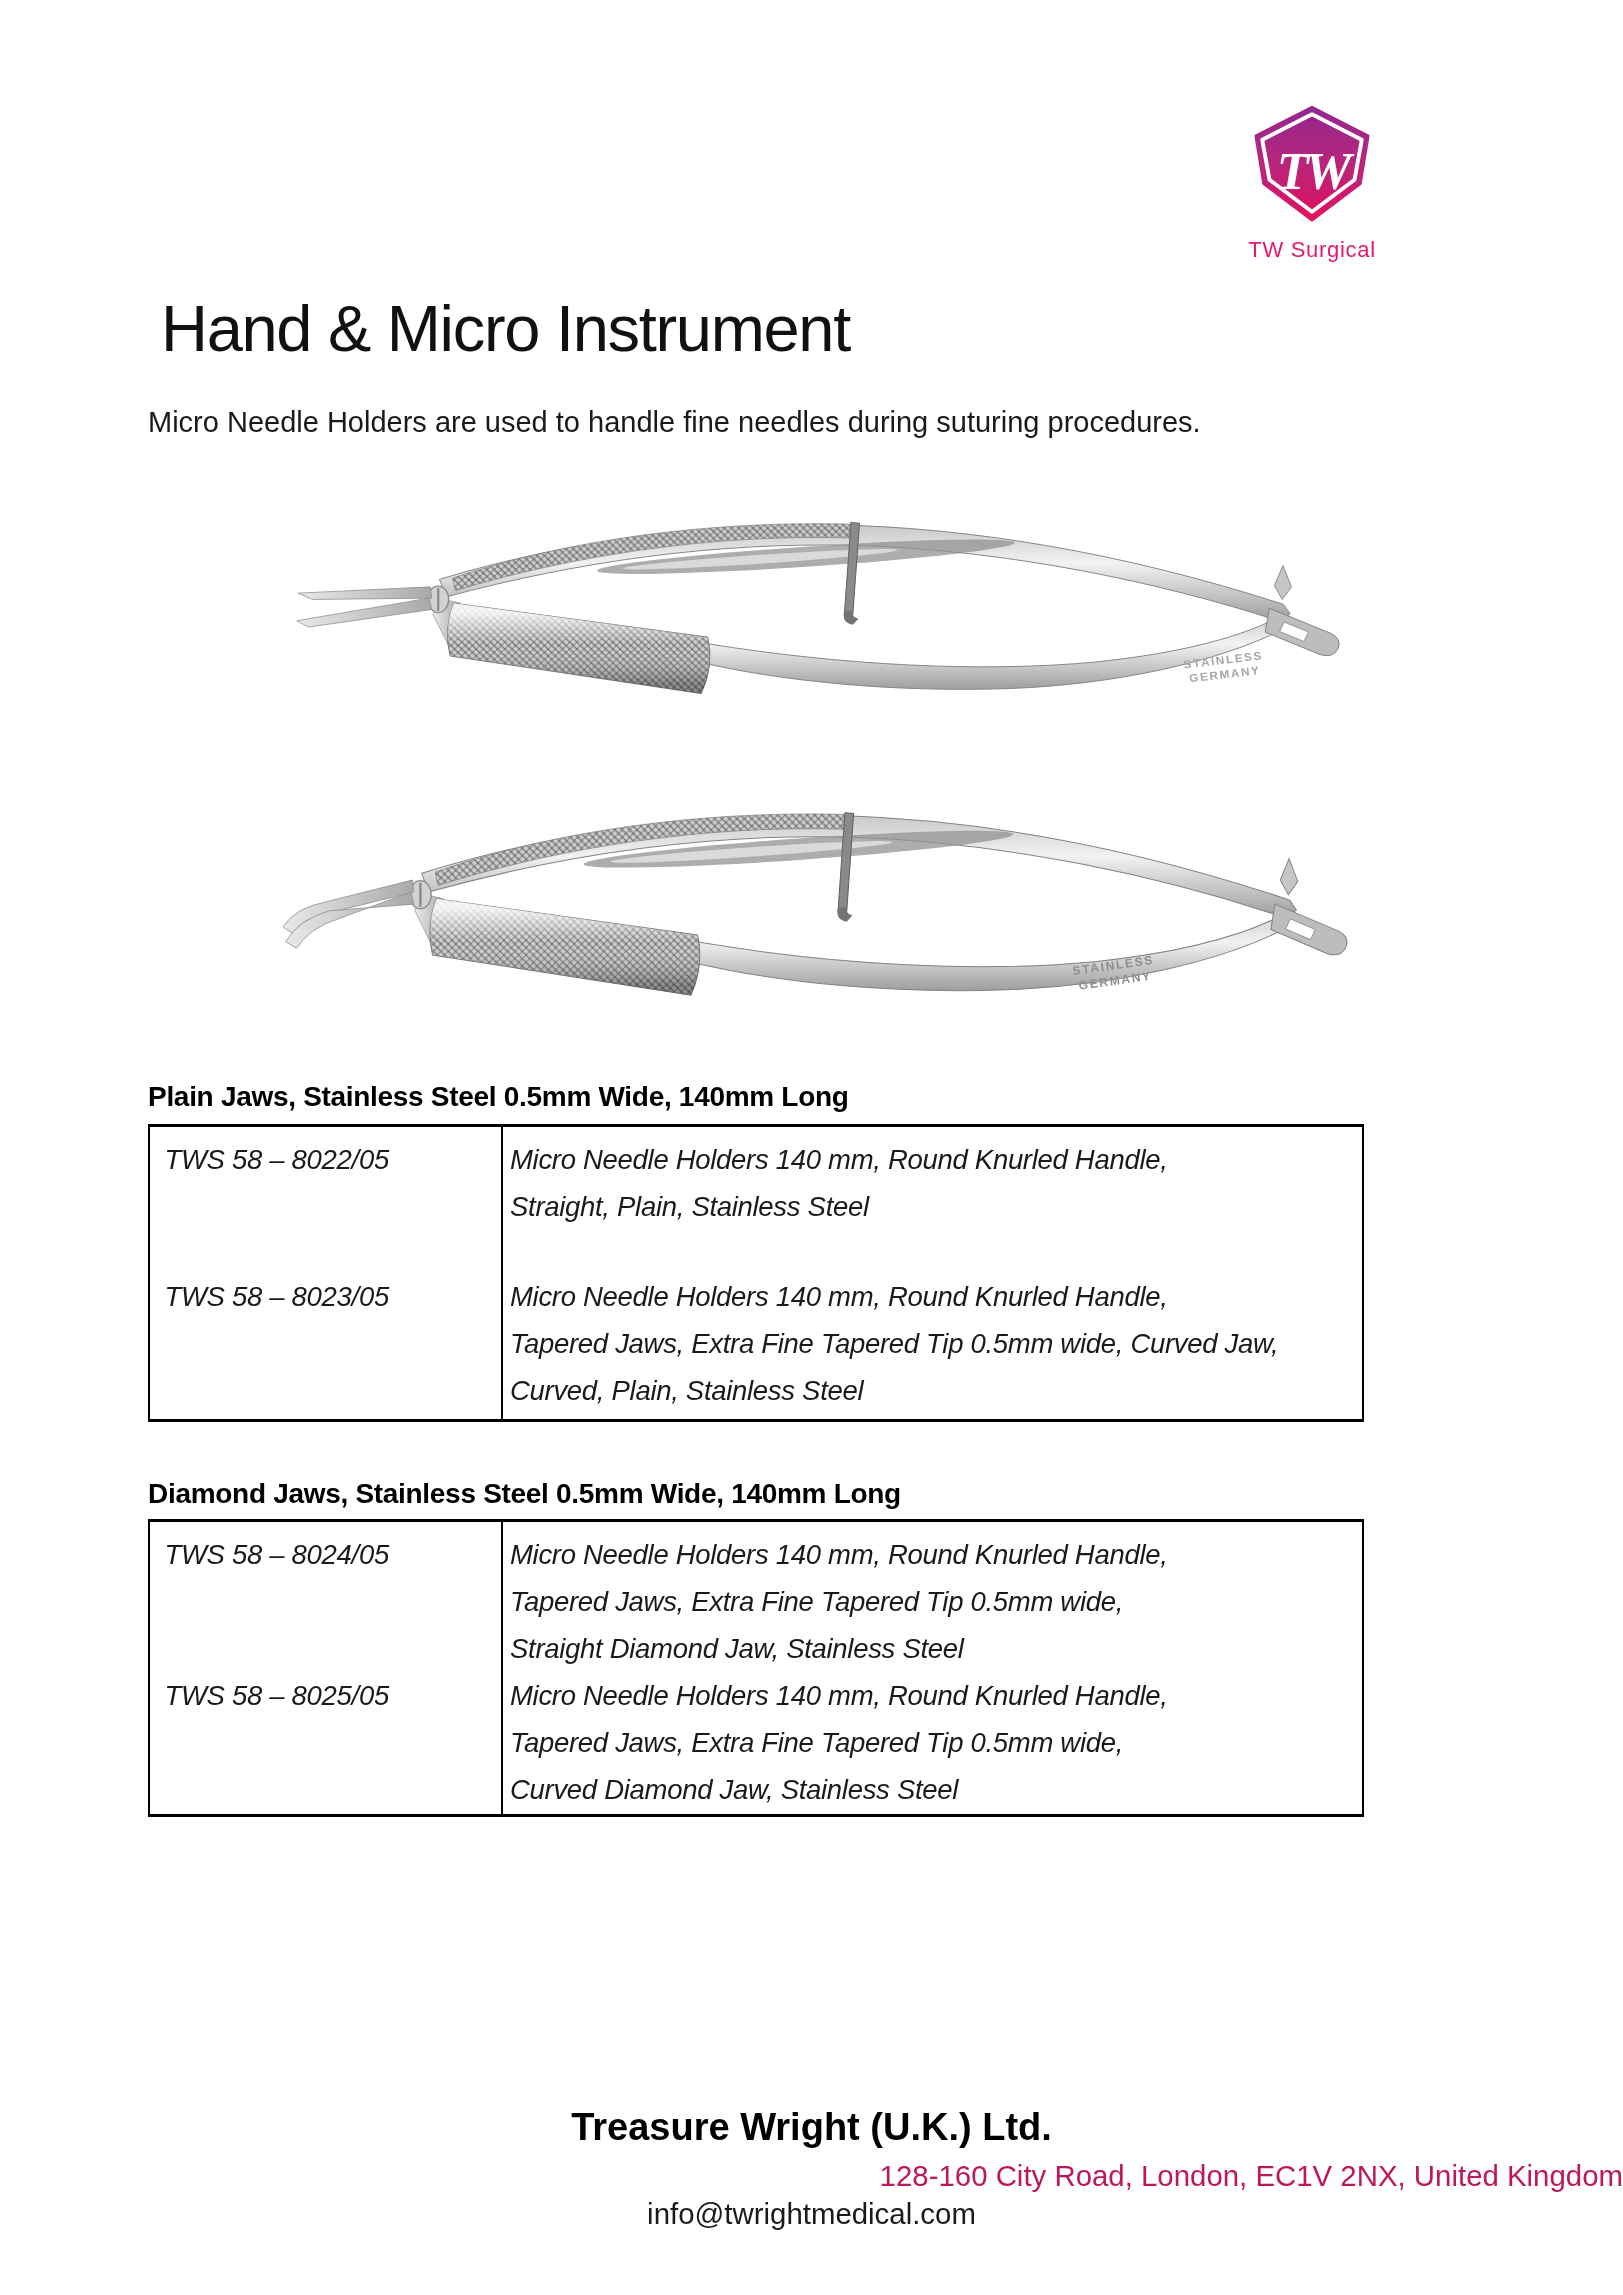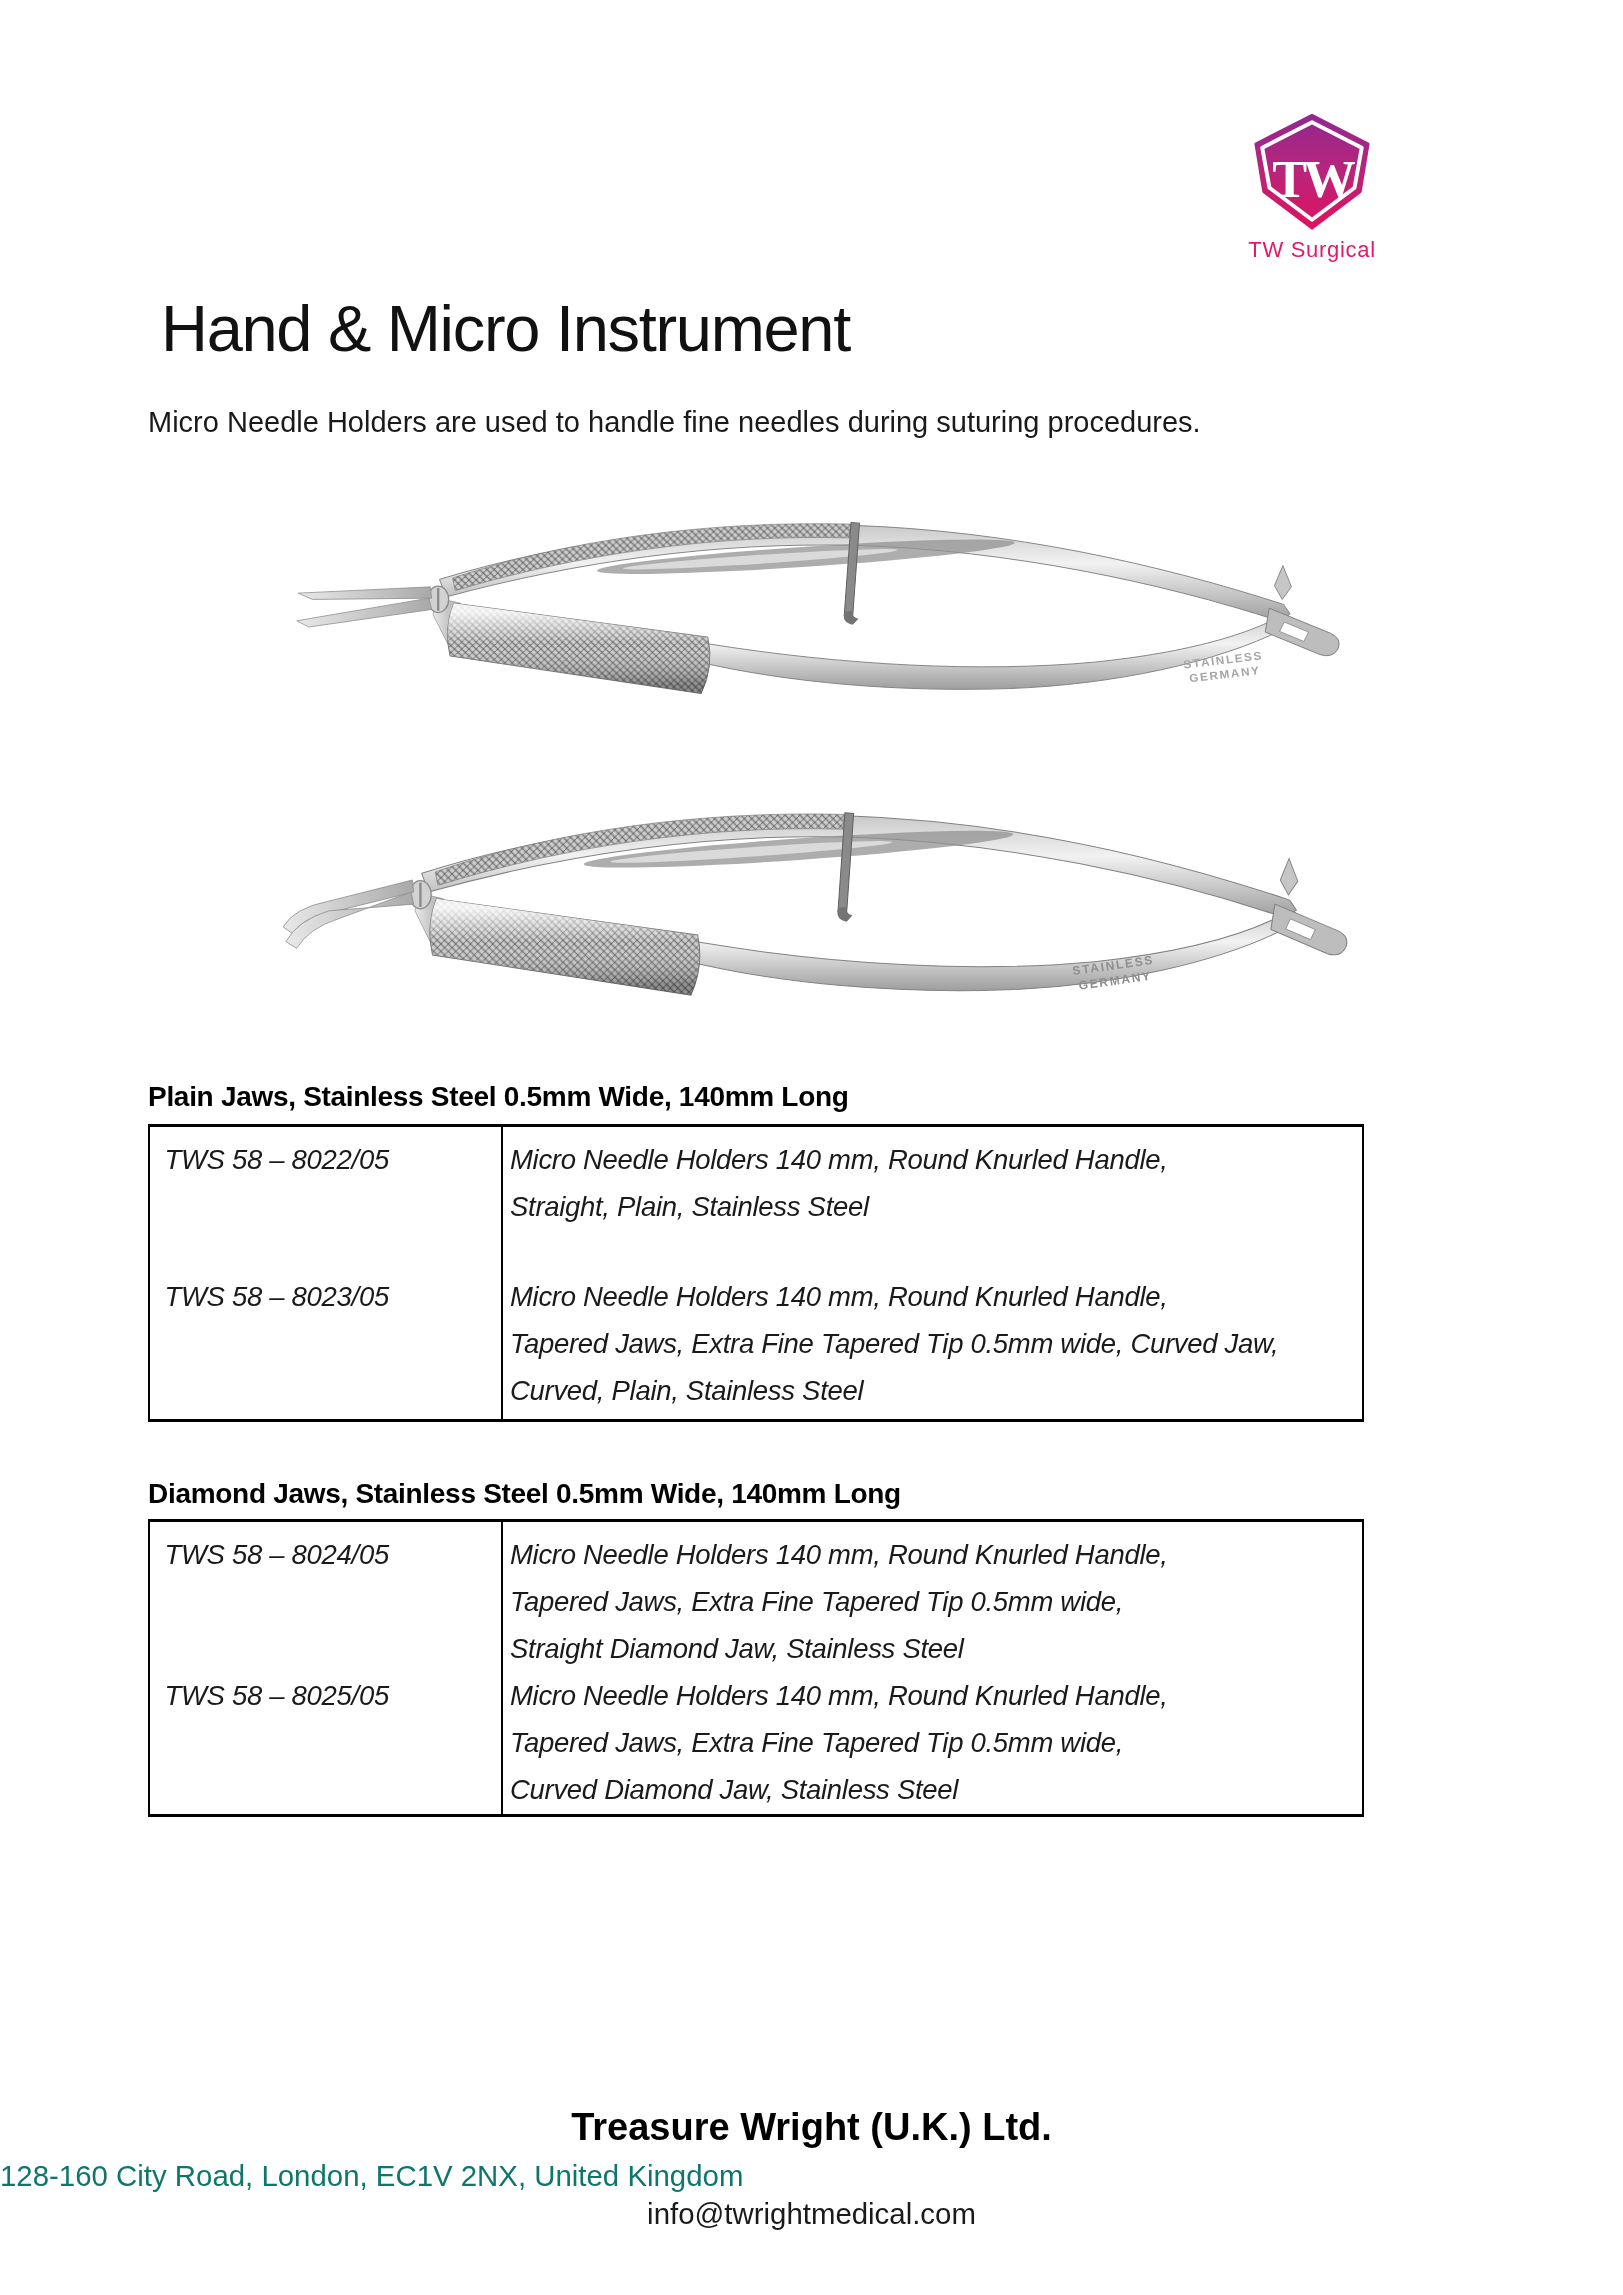--- a/index.html
+++ b/index.html
@@ -18,21 +18,21 @@
   
   .spec-table{
     width:1216px;height:298px;border:2.6px solid #000;border-top-width:3.9px;border-bottom-width:3.3px;
     display:grid;grid-template-columns:353px 1fr;grid-template-rows:1fr 1fr;box-sizing:border-box;background:#fff;font-style:italic;
   }
   .cell{padding-top:9.2px;font-size:27.5px;letter-spacing:-0.3px;line-height:47px;white-space:nowrap;overflow:visible;}
   .cell.code{padding-left:14.4px;border-right:2px solid #000;}
   .cell.desc{padding-left:7px;}
   
   .footer-company{left:0;top:2106px;width:1623px;text-align:center;font-size:38px;font-weight:700;color:#000;}
-  .footer-address{left:0;top:2159px;width:1623px;text-align:left;font-size:29.4px;color:#0f766e;}
+  .footer-address{left:0;top:2159px;width:1623px;text-align:right;font-size:29.4px;color:#be185d;}
   .footer-email{left:0;top:2197px;width:1623px;text-align:center;font-size:29.4px;color:#1a1a1a;}
   .logo-monogram{font-family:"Liberation Serif","DejaVu Serif",serif;font-weight:700;letter-spacing:-6px;}
   .engraving{font-size:18px;font-weight:700;letter-spacing:2.5px;font-family:"Liberation Sans",sans-serif;}
 </style>
 </head>
 <body>
 
 <div class="page">
 
   <svg width="0" height="0" style="position:absolute" aria-hidden="true">
@@ -99,21 +99,21 @@
         <polygon points="12,186 214,150 218,168 30,196" fill="url(#steelJaw)" stroke="#8c8c8c" stroke-width="1.2"></polygon>
       </g>
 
       <g id="jaws-curved">
         <path d="M 216 130 L 90 162 Q 40 172 24 200 L 38 210 Q 52 186 96 178 L 218 148 Z" fill="url(#steelJaw)" stroke="#8c8c8c" stroke-width="1.2"></path>
         <path d="M 214 148 L 106 188 Q 62 202 44 232 L 28 222 Q 46 190 92 176 L 218 166 Z" fill="url(#steelJaw)" stroke="#8c8c8c" stroke-width="1.2"></path>
       </g>
     </defs>
   </svg>
 
-  <div class="abs" style="left:1240px;top:113px;width:144px;height:118px;">
+  <div class="abs" style="left:1240px;top:105px;width:144px;height:118px;font-style:italic;">
     <svg width="144" height="118" viewBox="0 0 220 180">
       <path d="M 110 3 L 196 47 L 184 120 L 110 176 L 36 120 L 24 47 Z" fill="url(#shieldGrad)" stroke="url(#shieldGrad)" stroke-width="4" stroke-linejoin="round"></path>
       <path d="M 110 14 L 186 53 L 175 114 L 110 163 L 45 114 L 34 53 Z" fill="none" stroke="#ffffff" stroke-width="6" stroke-linejoin="round"></path>
       <text class="logo-monogram" x="110" y="128" font-size="80" fill="#ffffff" text-anchor="middle">TW</text>
     </svg>
   </div>
   <div class="abs brand-text">TW Surgical</div>
 
   <h1 class="abs page-title" style="margin:16px;">Hand &amp; Micro Instrument</h1>
   <p class="abs page-intro" style="margin:0;">Micro Needle Holders are used to handle fine needles during suturing procedures.</p>

